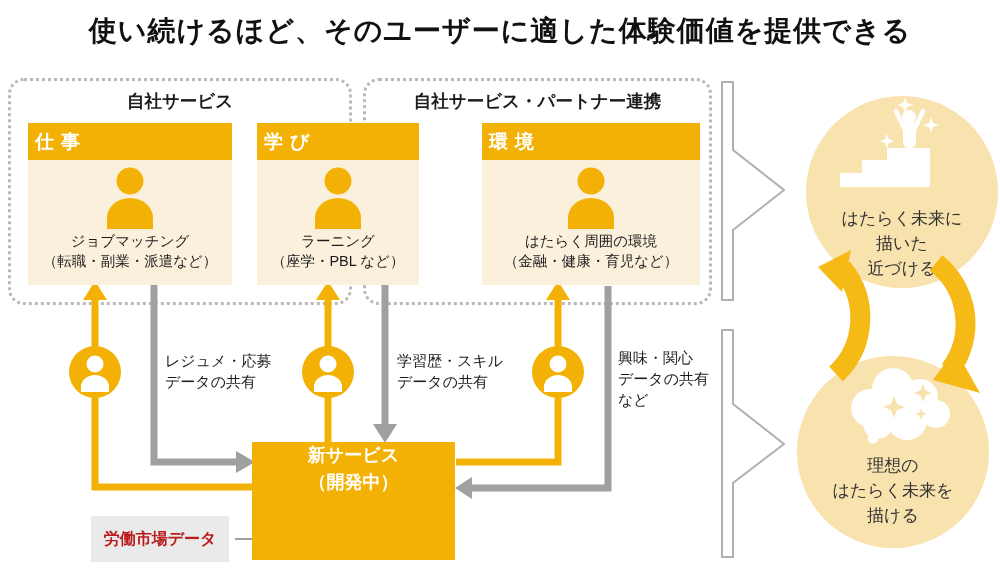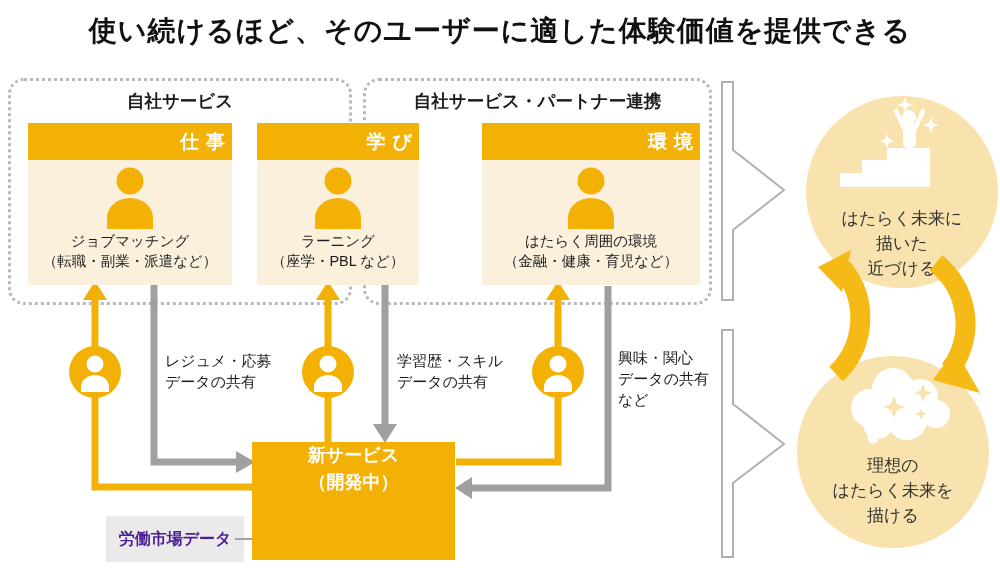--- a/index.html
+++ b/index.html
@@ -27,36 +27,36 @@
   .group-label{position:absolute;top:8px;left:0;right:0;text-align:center;
                font-size:17.5px;font-weight:700;color:#1c1c1c;}
 
   svg.layer{position:absolute;left:0;top:0;z-index:1;}
 
   .card{position:absolute;top:123px;height:162px;background:var(--card-body-cream);z-index:2;}
   .card1{left:28px;width:204px;}
   .card2{left:257px;width:162px;}
   .card3{left:482px;width:218px;}
   .card-header{position:absolute;left:0;right:0;top:0;height:37px;background:var(--primary-yellow);
-               color:#fff;font-size:19px;font-weight:700;text-align:right;line-height:37px;
+               color:#fff;font-size:19px;font-weight:700;text-align:left;line-height:37px;
                letter-spacing:7px;padding-left:7px;}
   .card-icon{position:absolute;left:50%;top:44px;transform:translateX(-50%);}
   .card-text{position:absolute;left:0;right:0;bottom:14px;text-align:center;
              font-size:14.5px;line-height:20px;color:#1c1c1c;}
 
   .share-label{position:absolute;font-size:15px;line-height:21px;color:#1c1c1c;z-index:2;}
   .sl1{left:165px;top:350px;}
   .sl2{left:397px;top:350px;}
   .sl3{left:618px;top:347px;}
 
   .service-box{position:absolute;left:252px;top:442px;width:203px;height:118px;
                background:var(--primary-yellow);z-index:2;color:#fff;text-align:center;
                font-size:18px;line-height:27px;font-weight:600;}
-  .market-box{position:absolute;left:106px;top:516px;width:138px;height:46px;
-              background:var(--market-box-bg);z-index:2;color:#4c1d95;text-align:center;
+  .market-box{position:absolute;left:91px;top:516px;width:138px;height:46px;
+              background:var(--market-box-bg);z-index:2;color:#b91c1c;text-align:center;
               font-size:16px;font-weight:700;line-height:46px;}
   .market-connector{position:absolute;left:235px;top:538px;width:17px;height:2px;
                     background:var(--gray-arrow);z-index:2;}
 
   .future-circle{position:absolute;width:192px;height:192px;border-radius:50%;
                  background:var(--circle-cream);z-index:0;}
   .circle-top{left:806px;top:96px;}
   .circle-bottom{left:797px;top:356px;}
   .circle-text{position:absolute;left:0;right:0;text-align:center;font-size:17px;
                line-height:25px;color:#333;font-weight:500;}

